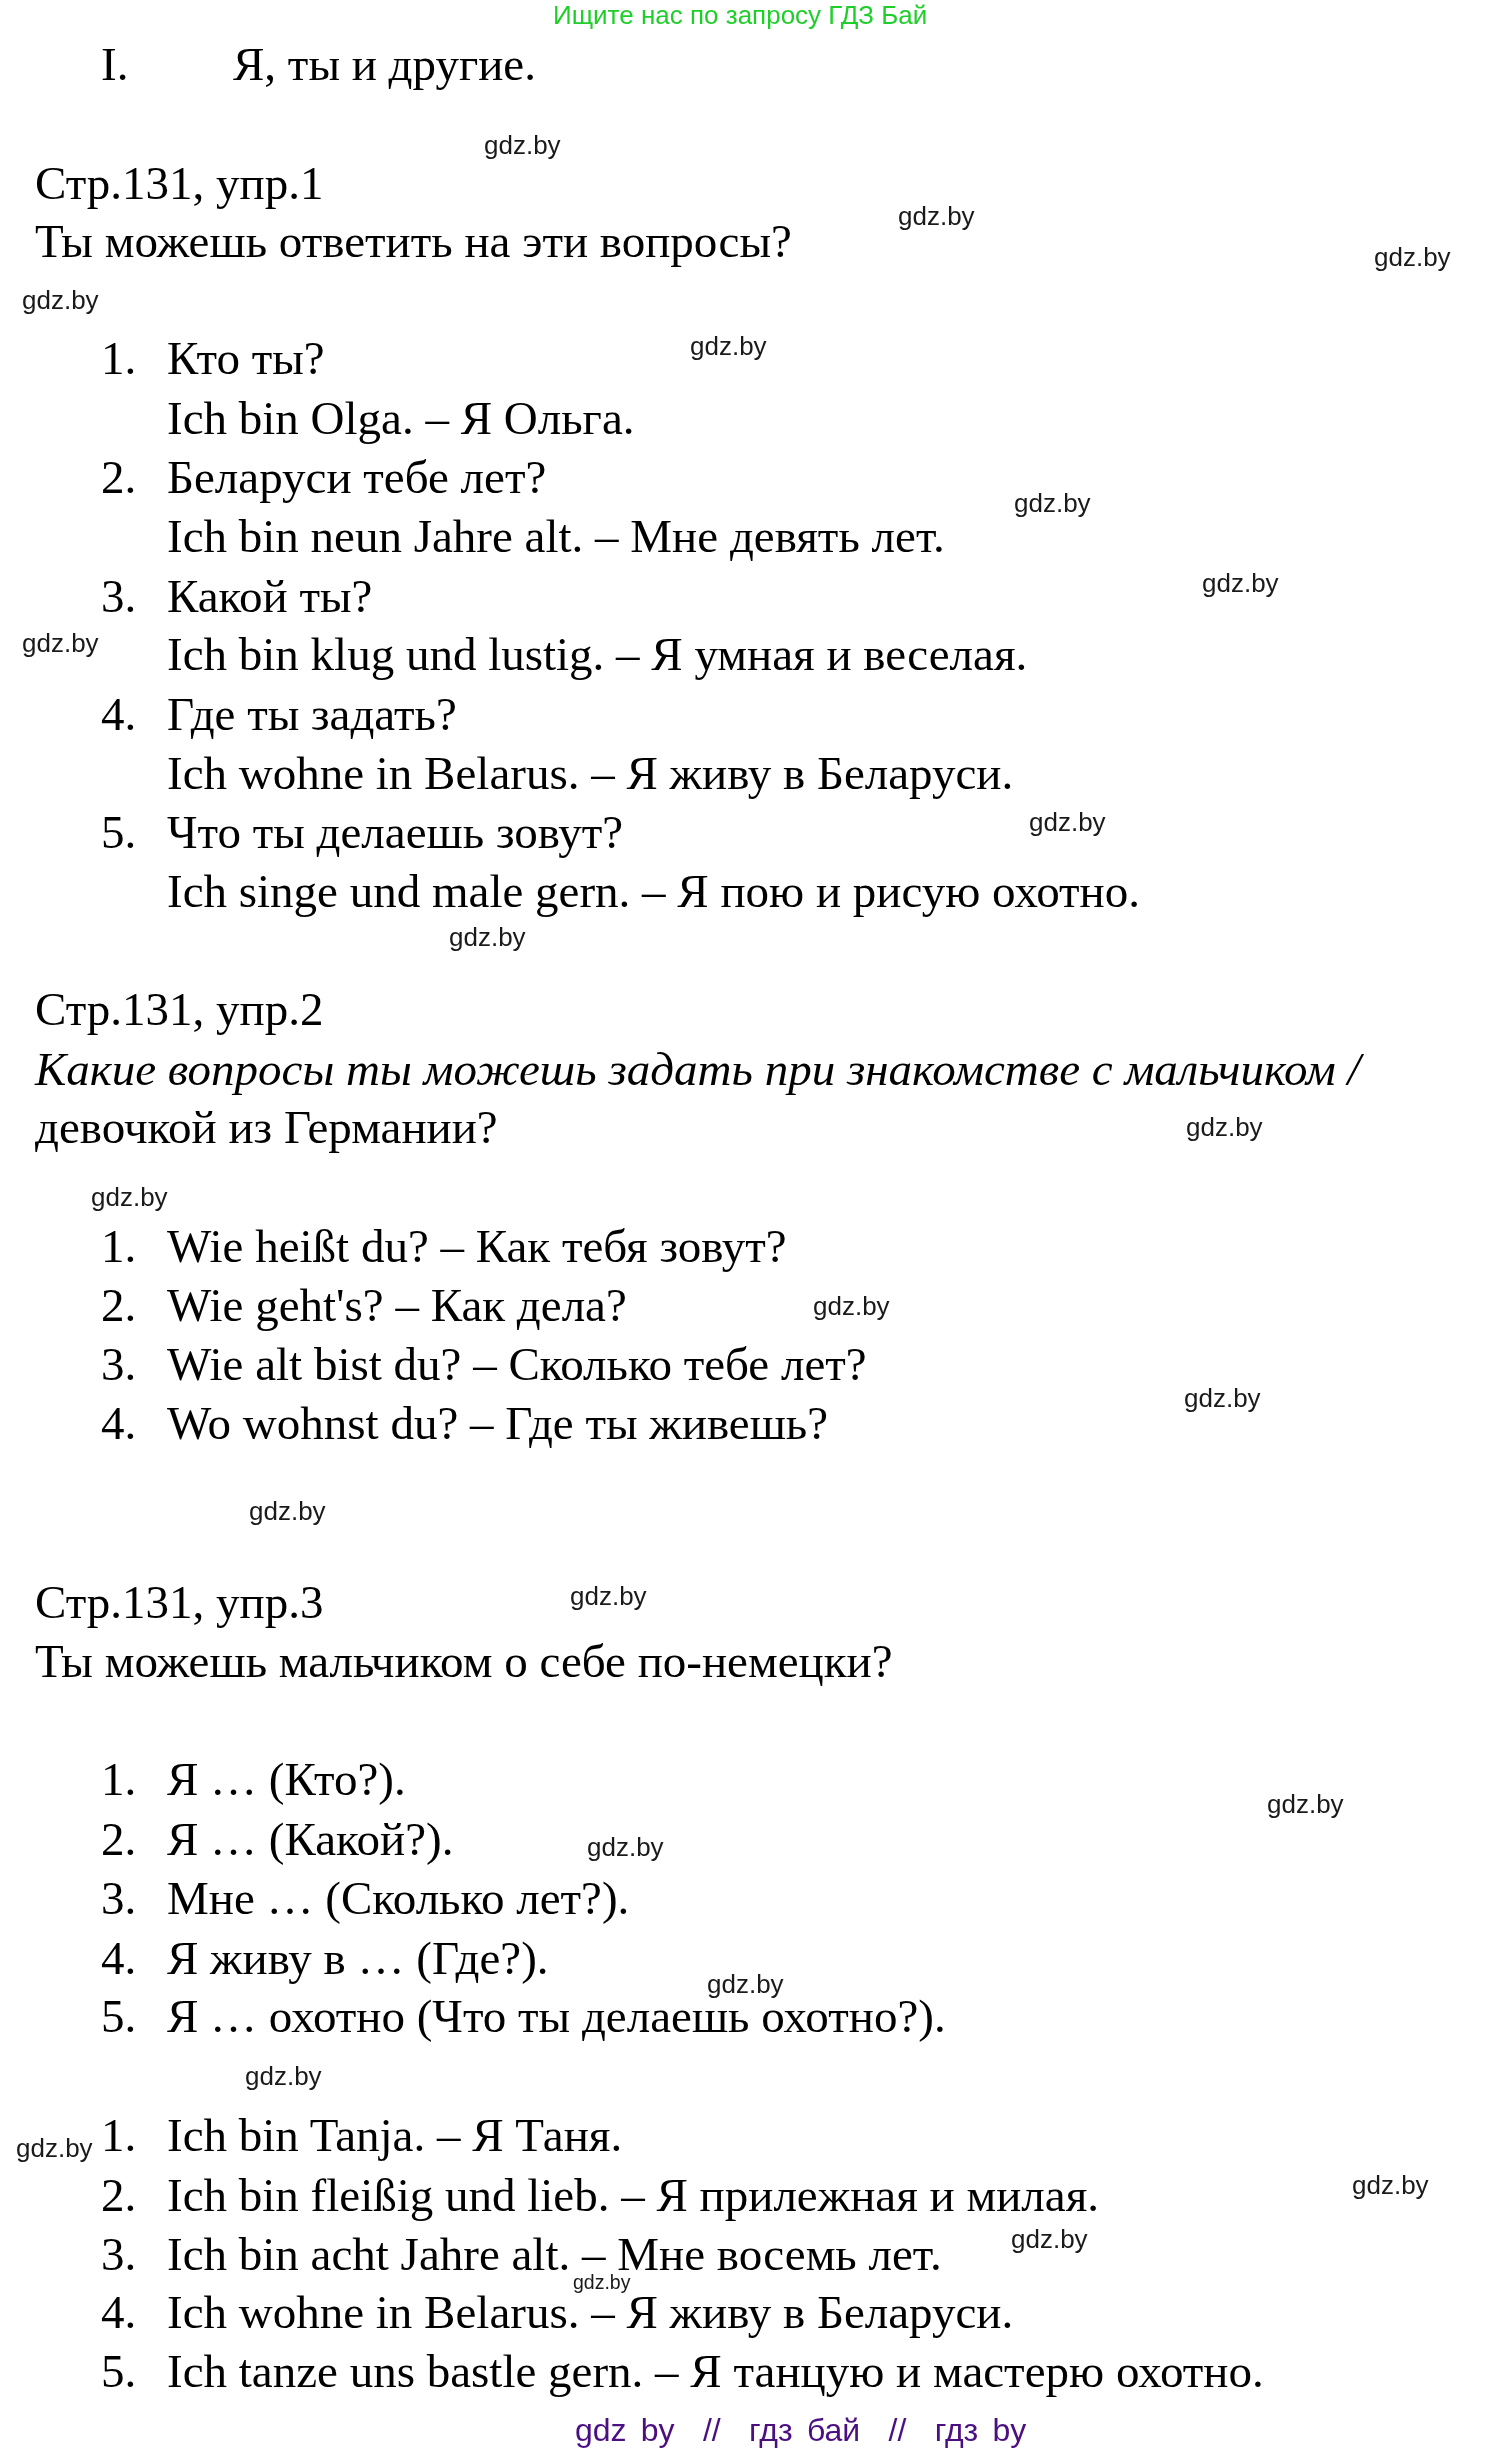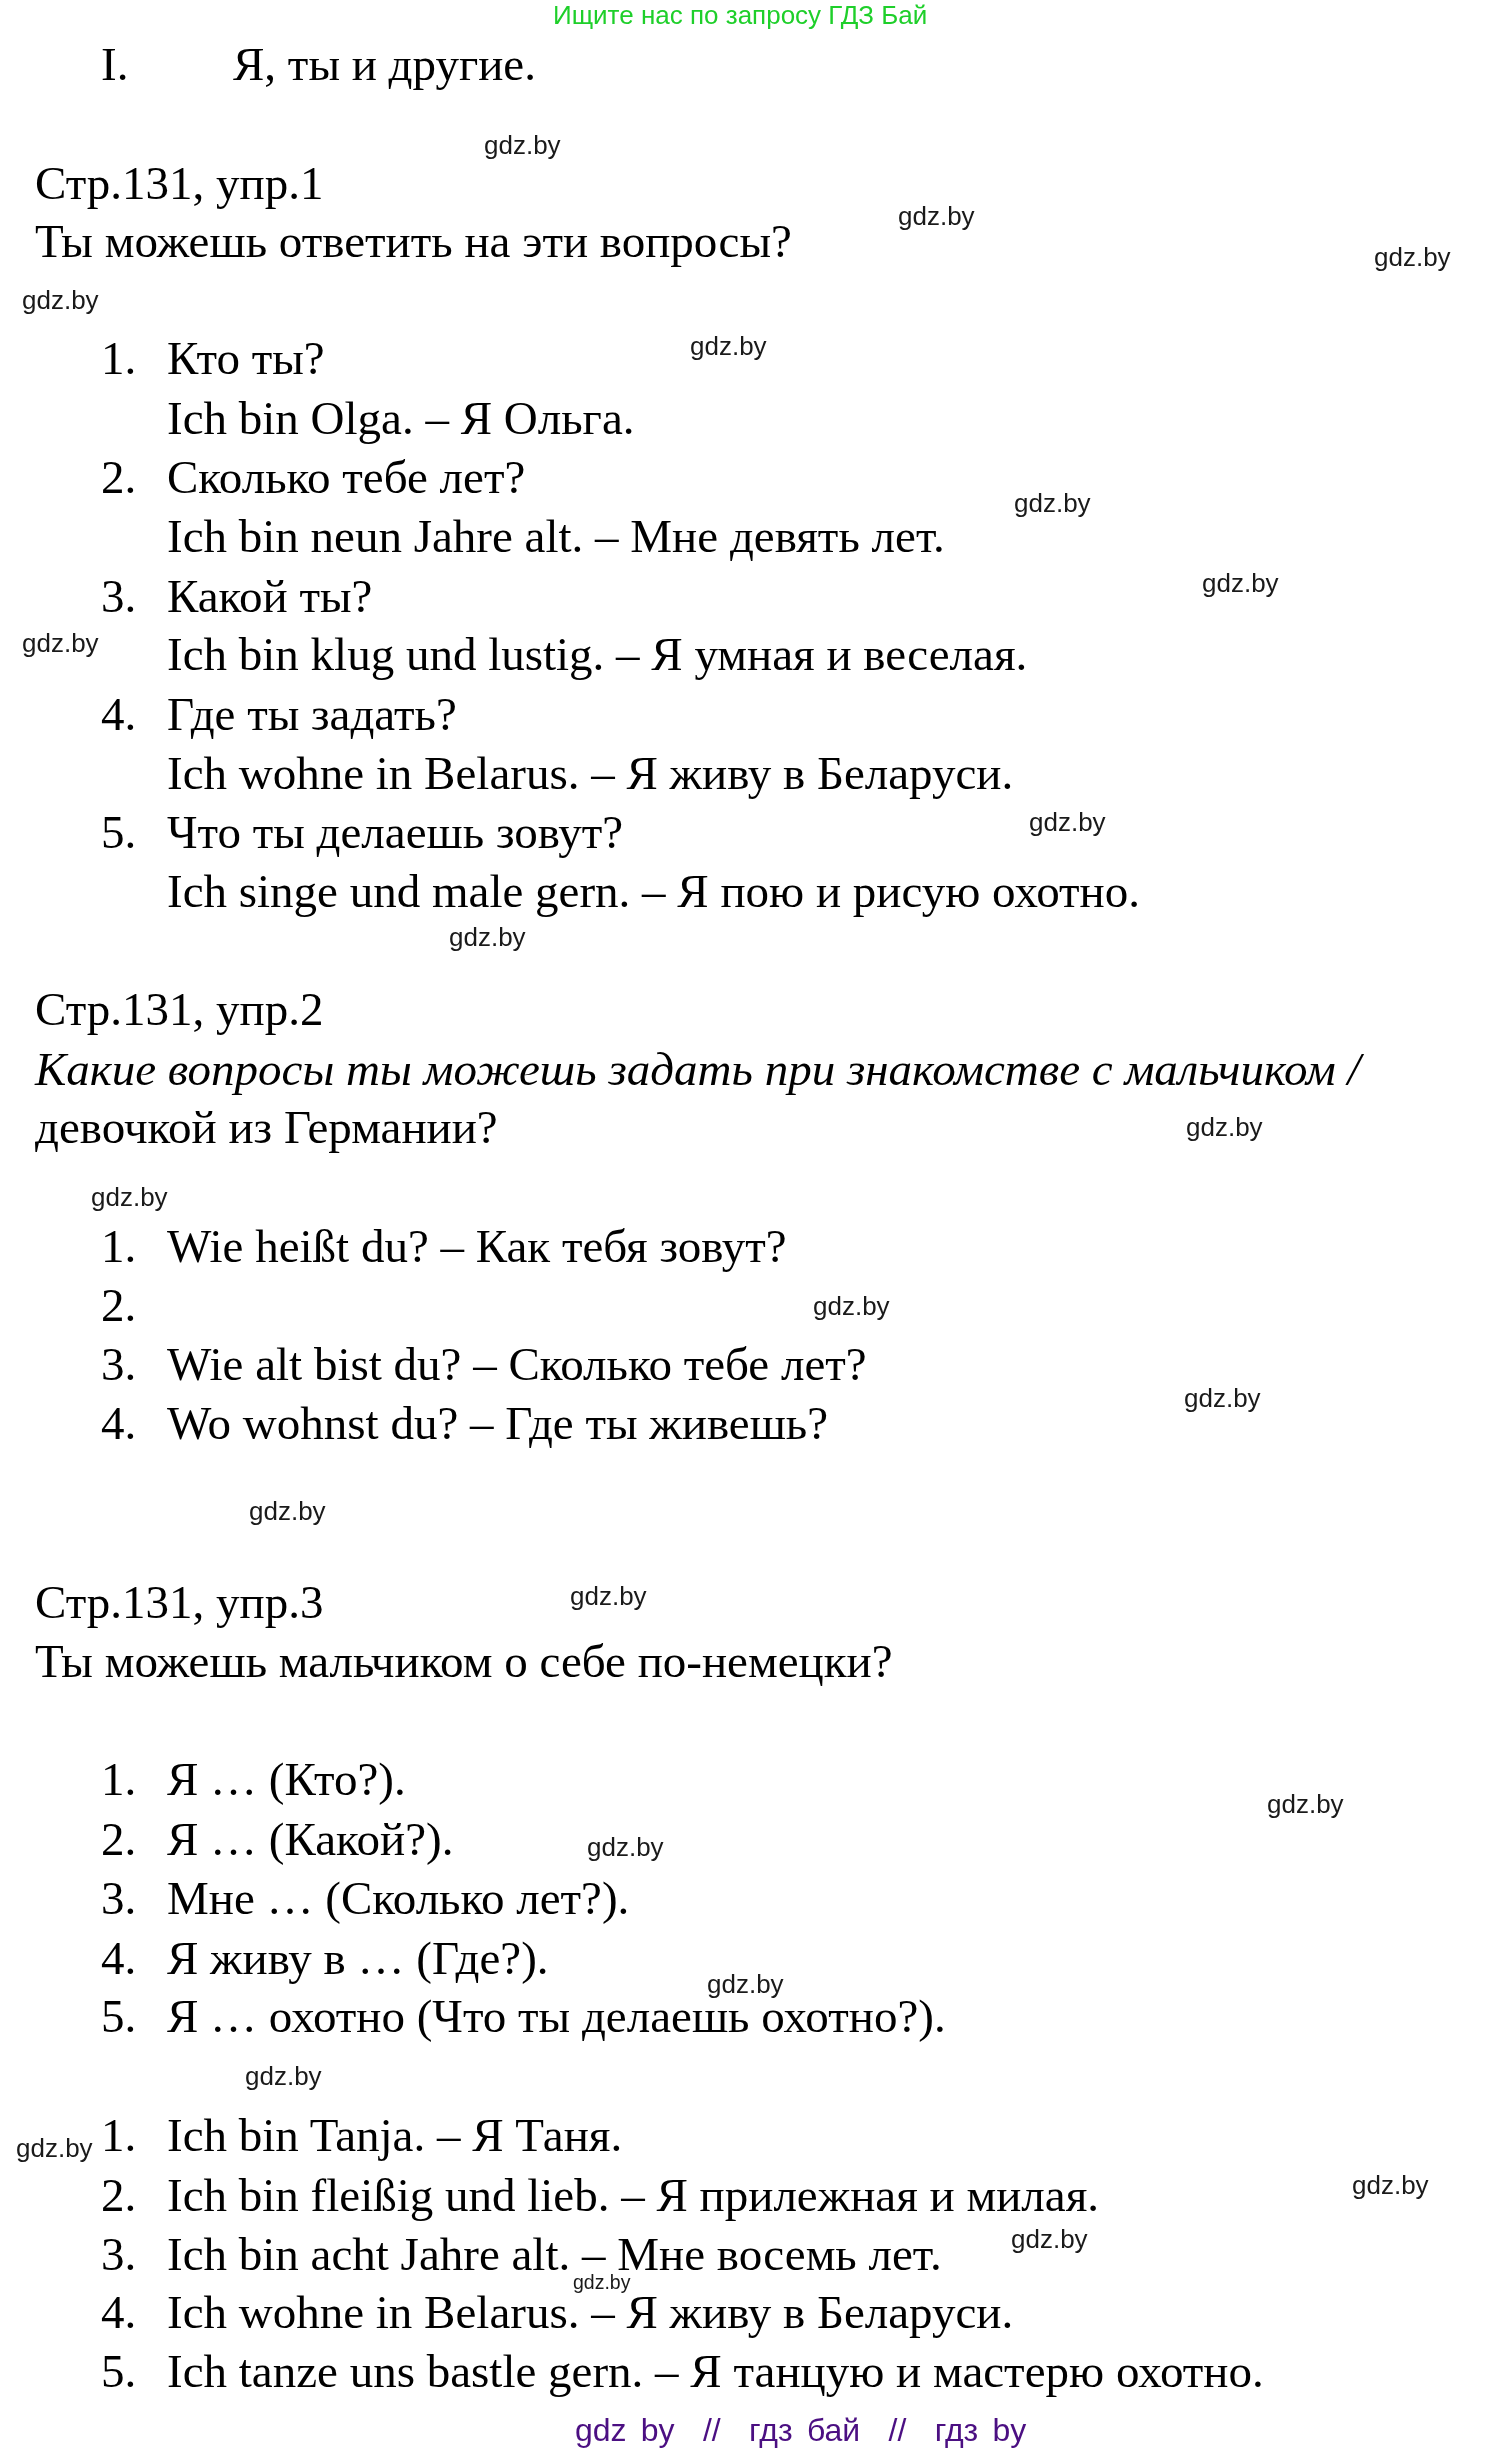--- a/index.html
+++ b/index.html
@@ -26,21 +26,21 @@
 
 <div class="row" style="top:329px;">
   <span class="serif num">1.</span>
   <span class="serif txt">Кто ты?</span>
 </div>
 <div class="row" style="top:389px;">
   <span class="serif txt">Ich bin Olga. – Я Ольга.</span>
 </div>
 <div class="row" style="top:448px;">
   <span class="serif num">2.</span>
-  <span class="serif txt">Сколько тебе лет?</span>
+  <span class="serif txt">Беларуси тебе лет?</span>
 </div>
 <div class="row" style="top:507px;">
   <span class="serif txt">Ich bin neun Jahre alt. – Мне девять лет.</span>
 </div>
 <div class="row" style="top:567px;">
   <span class="serif num">3.</span>
   <span class="serif txt">Какой ты?</span>
 </div>
 <div class="row" style="top:625px;">
   <span class="serif txt">Ich bin klug und lustig. – Я умная и веселая.</span>
@@ -63,20 +63,21 @@
 <div class="abs serif" style="left:35px; top:980px;">Стр.131, упр.2</div>
 <div class="abs serif" style="left:35px; top:1040px;font-style:italic;">Какие вопросы ты можешь задать при знакомстве с мальчиком /</div>
 <div class="abs serif" style="left:35px; top:1098px;">девочкой из Германии?</div>
 
 <div class="row" style="top:1217px;">
   <span class="serif num">1.</span>
   <span class="serif txt">Wie heißt du? – Как тебя зовут?</span>
 </div>
 <div class="row" style="top:1276px;">
   <span class="serif num">2.</span>
+  <span class="serif txt">Wie geht's? – Как дела?</span>
 </div>
 <div class="row" style="top:1335px;">
   <span class="serif num">3.</span>
   <span class="serif txt">Wie alt bist du? – Сколько тебе лет?</span>
 </div>
 <div class="row" style="top:1394px;">
   <span class="serif num">4.</span>
   <span class="serif txt">Wo wohnst du? – Где ты живешь?</span>
 </div>
 

